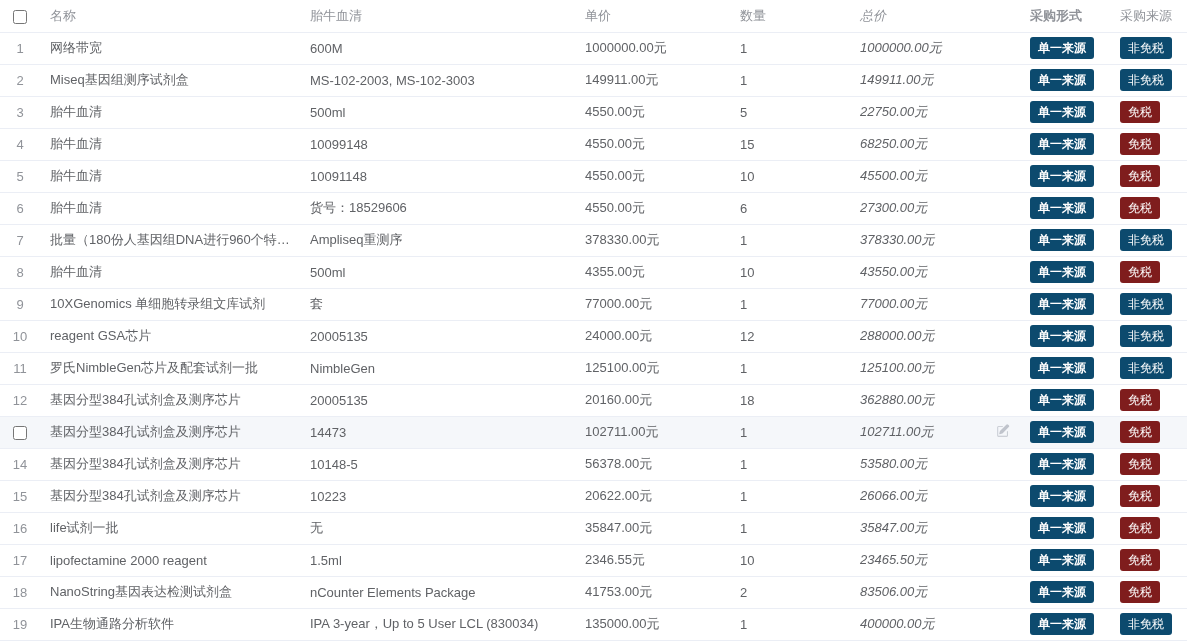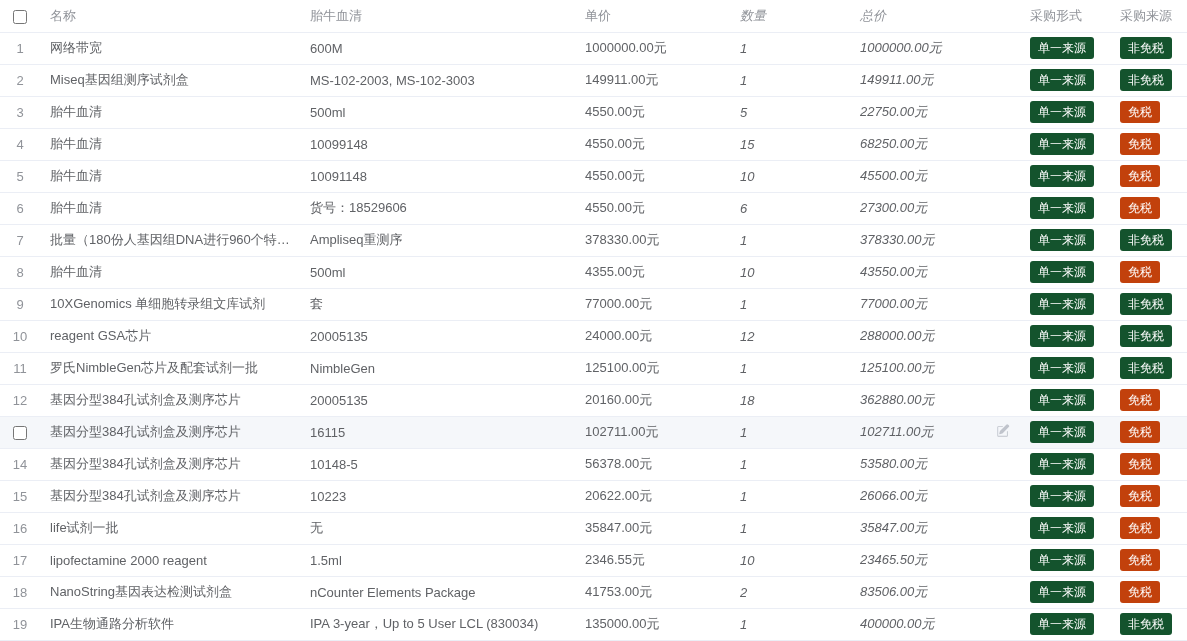--- a/index.html
+++ b/index.html
@@ -6,28 +6,28 @@
 body { font-family:-apple-system,BlinkMacSystemFont,"Segoe UI","PingFang SC","Microsoft YaHei",sans-serif; font-size:13px; color:#606266; background:#fff; }
 table { width:100%; border-collapse:collapse; table-layout:fixed; }
 th,td { padding:0 10px; height:32px; text-align:left; border-bottom:1px solid #ebeef5; white-space:nowrap; overflow:hidden; text-overflow:ellipsis; vertical-align:middle; }
 th { color:#909399; font-weight:500; font-size:13px; }
 tbody tr.hovered { background:#f5f7fa; }
 .col-chk { width:40px; text-align:center; }
 .col-idx { width:40px; text-align:center; color:#909399; }
 .col-name { width:260px; }
 .col-spec { width:275px; }
 .col-price { width:155px; }
-.col-qty { width:120px;font-style:italic; }
+.col-qty { width:120px; }
 .col-total { width:170px;font-style:italic; }
-.col-form { width:90px; }
+.col-form { width:90px;font-weight:bold; }
 .col-src { width:80px; }
 input[type=checkbox]{ width:14px; height:14px; cursor:pointer; vertical-align:middle; }
 .tag { display:inline-block; padding:2px 8px; border-radius:3px; font-size:12px; color:#fff; line-height:18px; cursor:pointer; }
-.tag-red { background:#14532d; }
-.tag-green { background:#c2410c; }
+.tag-red { background:#0c4a6e; }
+.tag-green { background:#7f1d1d; }
 .edit-icon { float:right; color:#c0c4cc; font-size:12px; margin-left:4px; cursor:pointer; }
 .edit-icon svg { width:14px; height:14px; vertical-align:middle; fill:currentColor; }
 </style>
 </head>
 <body>
 
 <table>
   <thead>
     <tr>
       <th class="col-chk"><input type="checkbox" style=""></th>
@@ -157,21 +157,21 @@
         <td class="col-spec">20005135</td>
         <td class="col-price">20160.00元</td>
         <td class="col-qty">18</td>
         <td class="col-total">362880.00元</td>
         <td class="col-form"><span class="tag tag-red">单一来源</span></td>
         <td class="col-src"><span class="tag tag-green">免税</span></td>
       </tr>
       <tr class="hovered">
         <td class="col-chk"><input type="checkbox" style=""></td>
         <td class="col-name">基因分型384孔试剂盒及测序芯片</td>
-        <td class="col-spec">16115</td>
+        <td class="col-spec">14473</td>
         <td class="col-price">102711.00元</td>
         <td class="col-qty">1</td>
         <td class="col-total"><span>102711.00元</span><span class="edit-icon"><svg viewBox="0 0 1024 1024">
               <path d="M832 512a32 32 0 0 1 32 32v320a64 64 0 0 1-64 64H160a64 64 0 0 1-64-64V224a64 64 0 0 1 64-64h320a32 32 0 0 1 0 64H160v640h640V544a32 32 0 0 1 32-32zM933 91a96 96 0 0 1 0 135.8L472.3 687.4a32 32 0 0 1-15 8.4l-180 45a32 32 0 0 1-38.8-38.8l45-180a32 32 0 0 1 8.4-15L752.6 46.5a96 96 0 0 1 135.8 0L933 91z"></path>
             </svg></span></td>
         <td class="col-form"><span class="tag tag-red">单一来源</span></td>
         <td class="col-src"><span class="tag tag-green">免税</span></td>
       </tr>
       <tr>
         <td class="col-chk col-idx">14</td>

